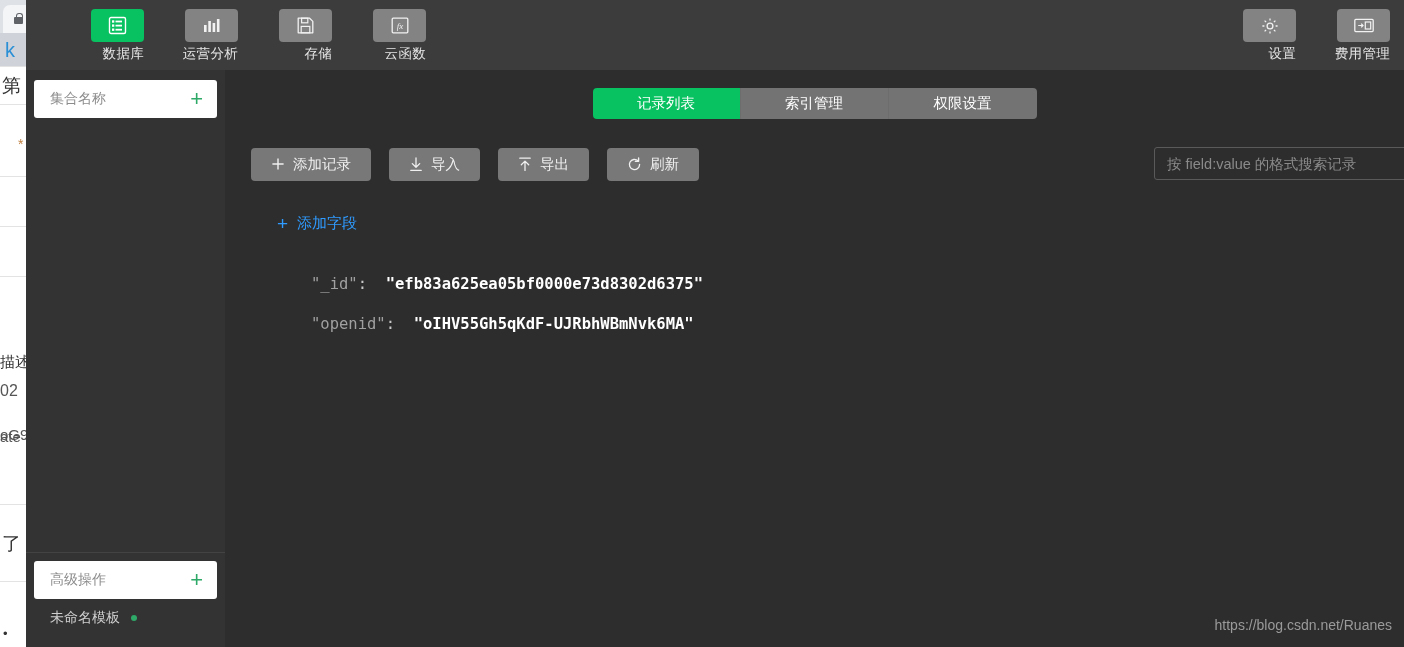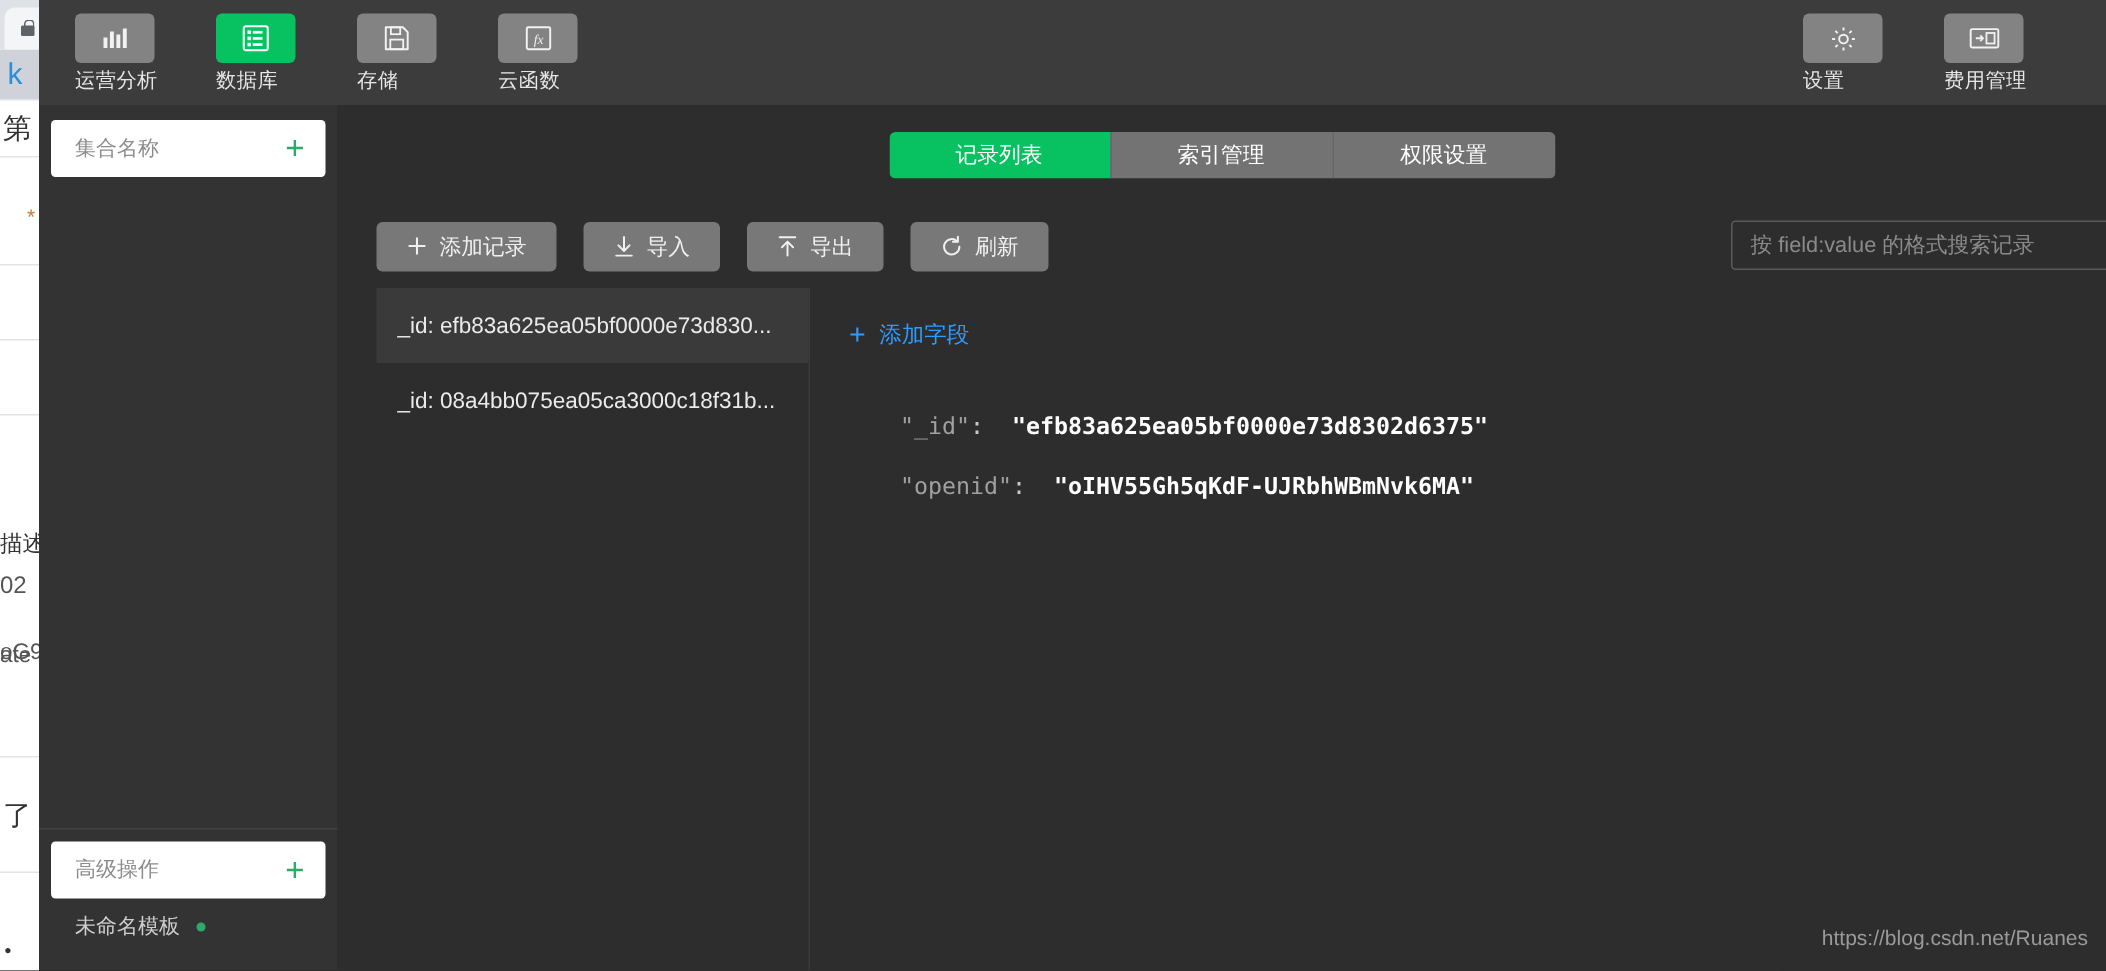--- a/index.html
+++ b/index.html
@@ -106,21 +106,21 @@
     padding: 0 14px 0 24px;
     box-sizing: border-box;
     position: relative;
   }
   .nav-group { display: flex; align-items: center; }
   .nav-group.right { margin-left: auto; }
   .nav-item {
     width: 94px;
     display: flex;
     flex-direction: column;
-    align-items: flex-start;
+    align-items: flex-end;
     cursor: pointer;
     user-select: none;
   }
   .nav-tile {
     width: 53px; height: 33px;
     border-radius: 4px;
     background: #838383;
     display: flex;
     align-items: center;
     justify-content: center;
@@ -397,44 +397,44 @@
   </div>
 </div>
 
 <div class="app">
 
   <div class="topbar">
 
     <div class="nav-group">
 
       <div class="nav-item">
-        <div class="nav-tile">
-          <svg width="19" height="17" viewBox="0 0 19 17">
-            <rect x="2" y="8" width="2.6" height="7" fill="#f2f2f2"></rect>
-            <rect x="6.3" y="4" width="2.6" height="11" fill="#f2f2f2"></rect>
-            <rect x="10.6" y="6" width="2.6" height="9" fill="#f2f2f2"></rect>
-            <rect x="14.9" y="2" width="2.6" height="13" fill="#f2f2f2"></rect>
-          </svg>
-        </div>
-        <div class="nav-label">运营分析</div>
-      </div>
-
-      <div class="nav-item">
         <div class="nav-tile active">
           <svg width="19" height="19" viewBox="0 0 19 19">
             <rect x="1.5" y="1.5" width="16" height="16" rx="1.5" fill="none" stroke="#ffffff" stroke-width="1.4"></rect>
             <rect x="4" y="4.3" width="2.3" height="2.4" fill="#ffffff"></rect>
             <rect x="7.5" y="4.6" width="6.5" height="1.8" fill="#ffffff"></rect>
             <rect x="4" y="8.4" width="2.3" height="2.4" fill="#ffffff"></rect>
             <rect x="7.5" y="8.7" width="6.5" height="1.8" fill="#ffffff"></rect>
             <rect x="4" y="12.5" width="2.3" height="2.4" fill="#ffffff"></rect>
             <rect x="7.5" y="12.8" width="6.5" height="1.8" fill="#ffffff"></rect>
           </svg>
         </div>
         <div class="nav-label">数据库</div>
+      </div>
+
+      <div class="nav-item">
+        <div class="nav-tile">
+          <svg width="19" height="17" viewBox="0 0 19 17">
+            <rect x="2" y="8" width="2.6" height="7" fill="#f2f2f2"></rect>
+            <rect x="6.3" y="4" width="2.6" height="11" fill="#f2f2f2"></rect>
+            <rect x="10.6" y="6" width="2.6" height="9" fill="#f2f2f2"></rect>
+            <rect x="14.9" y="2" width="2.6" height="13" fill="#f2f2f2"></rect>
+          </svg>
+        </div>
+        <div class="nav-label">运营分析</div>
       </div>
 
       <div class="nav-item">
         <div class="nav-tile">
           <svg width="19" height="19" viewBox="0 0 19 19">
             <path d="M2.2 2.2h11.4l3.2 3.2v11.4H2.2z" fill="none" stroke="#f2f2f2" stroke-width="1.3" stroke-linejoin="round"></path>
             <rect x="5.6" y="2.2" width="6.2" height="4.6" fill="none" stroke="#f2f2f2" stroke-width="1.2"></rect>
             <rect x="5.2" y="10.4" width="8.6" height="6.4" fill="none" stroke="#f2f2f2" stroke-width="1.2"></rect>
           </svg>
         </div>
@@ -561,28 +561,20 @@
           <span>刷新</span>
         </div>
 
         <div class="search-wrap">
           <input class="search-box" type="text" placeholder="按 field:value 的格式搜索记录" style="">
         </div>
       </div>
 
       <div class="panes">
 
-        <div class="record-list">
-          <div class="record-item selected">
-            <span>_id: efb83a625ea05bf0000e73d830...</span>
-          </div>
-          <div class="record-item">
-            <span>_id: 08a4bb075ea05ca3000c18f31b...</span>
-          </div>
-        </div>
 
         <div class="detail">
           <div class="add-field">
             <span class="af-plus">+</span>
             <span>添加字段</span>
           </div>
 
           <div class="json-block">
             <div>
               <span class="json-key">"_id"</span><span class="json-colon">:</span>&nbsp;&nbsp;<span class="json-val">"efb83a625ea05bf0000e73d8302d6375"</span>

